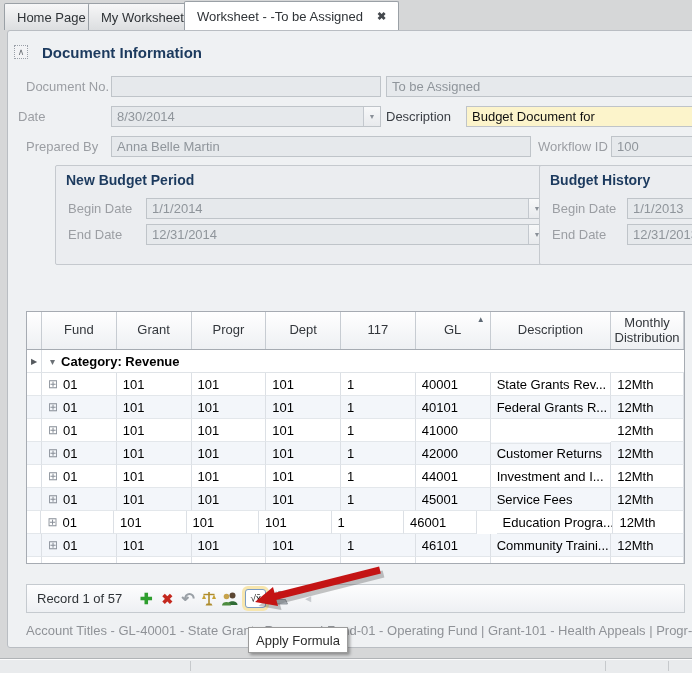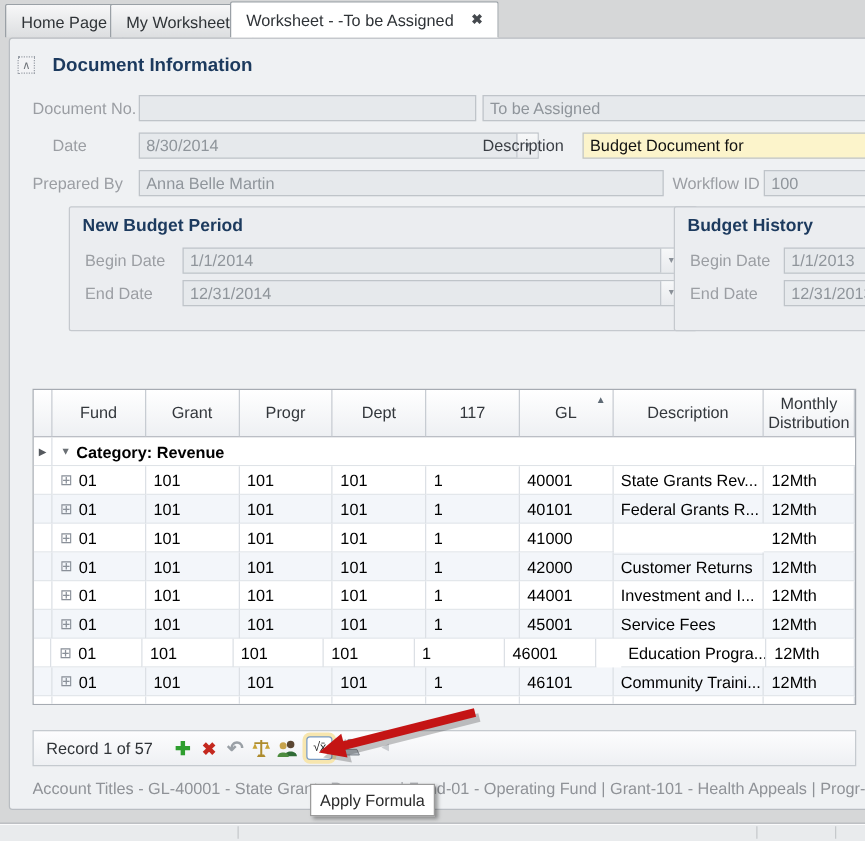--- a/index.html
+++ b/index.html
@@ -115,22 +115,22 @@
 
     <div class="sec-header">
       <span class="collapse-box">∧</span>
       <span class="sec-title">Document Information</span>
     </div>
 
     <span class="flabel" style="left:18px; top:48px;">Document No.</span>
     <input class="tinput" style="left: 103px; top: 45px; width: 270px;" readonly="" value="">
     <input class="tinput" style="left: 378px; top: 45px; width: 322px;" readonly="" value="To be Assigned">
 
-    <span class="flabel" style="left:34px; top:78px;text-align:right;">Date</span>
-    <div class="combo" style="left:103px; top:75px; width:320px;">
+    <span class="flabel" style="left:10px; top:78px;text-align:right;">Date</span>
+    <div class="combo" style="left:103px; top:75px; width:270px;">
       <span class="cval">8/30/2014</span>
       <span class="arrow">▼</span>
     </div>
     <span class="flabel" style="left:378px; top:78px; color:#3a3e44;">Description</span>
     <input class="tinput yellow" style="left: 458px; top: 75px; width: 242px;" value="Budget Document for">
 
     <span class="flabel" style="left:18px; top:108px;">Prepared By</span>
     <input class="tinput" style="left: 103px; top: 105px; width: 420px;" readonly="" value="Anna Belle Martin">
     <span class="flabel" style="left:530px; top:108px;">Workflow ID</span>
     <input class="tinput" style="left: 603px; top: 105px; width: 97px;" readonly="" value="100">

